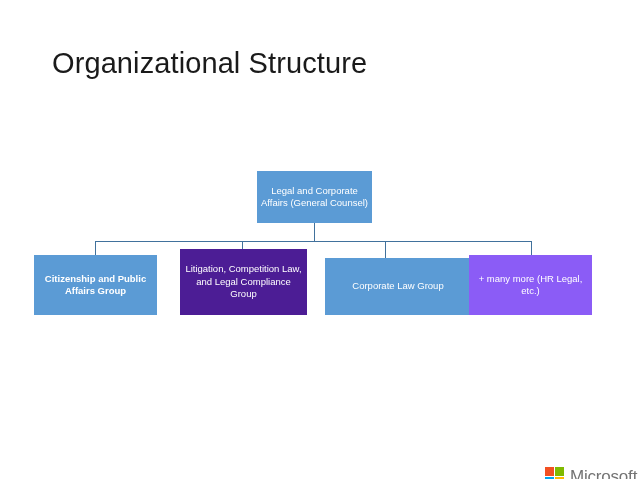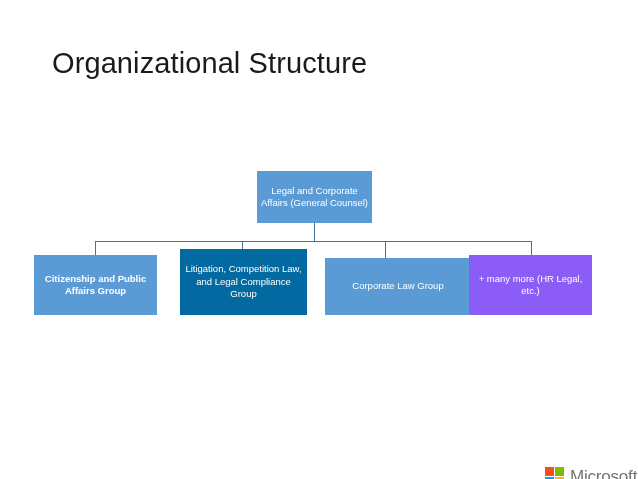--- a/index.html
+++ b/index.html
@@ -119,21 +119,21 @@
   <div class="conn conn-v" id="conn-d4" style="background: rgb(65, 113, 156);"></div>
 
   <div class="node" id="node-root" style="background: rgb(91, 155, 213); color: rgb(255, 255, 255);">
     <span class="node-text">Legal and Corporate Affairs (General Counsel)</span>
   </div>
 
   <div class="node" id="node-c1" style="background: rgb(91, 155, 213); color: rgb(255, 255, 255); font-weight: bold;">
     <span class="node-text">Citizenship and Public Affairs Group</span>
   </div>
 
-  <div class="node" id="node-c2" style="background: #0369a1; color: rgb(255, 255, 255);">
+  <div class="node" id="node-c2" style="background: #4c1d95; color: rgb(255, 255, 255);">
     <span class="node-text">Litigation, Competition Law, and Legal Compliance Group</span>
   </div>
 
   <div class="node" id="node-c3" style="background: rgb(91, 155, 213); color: rgb(255, 255, 255);">
     <span class="node-text">Corporate Law Group</span>
   </div>
 
   <div class="node" id="node-c4" style="background: #8b5cf6; color: rgb(255, 255, 255); justify-content: flex-end;">
     <span class="node-text">+ many more (HR Legal, etc.)</span>
   </div>

